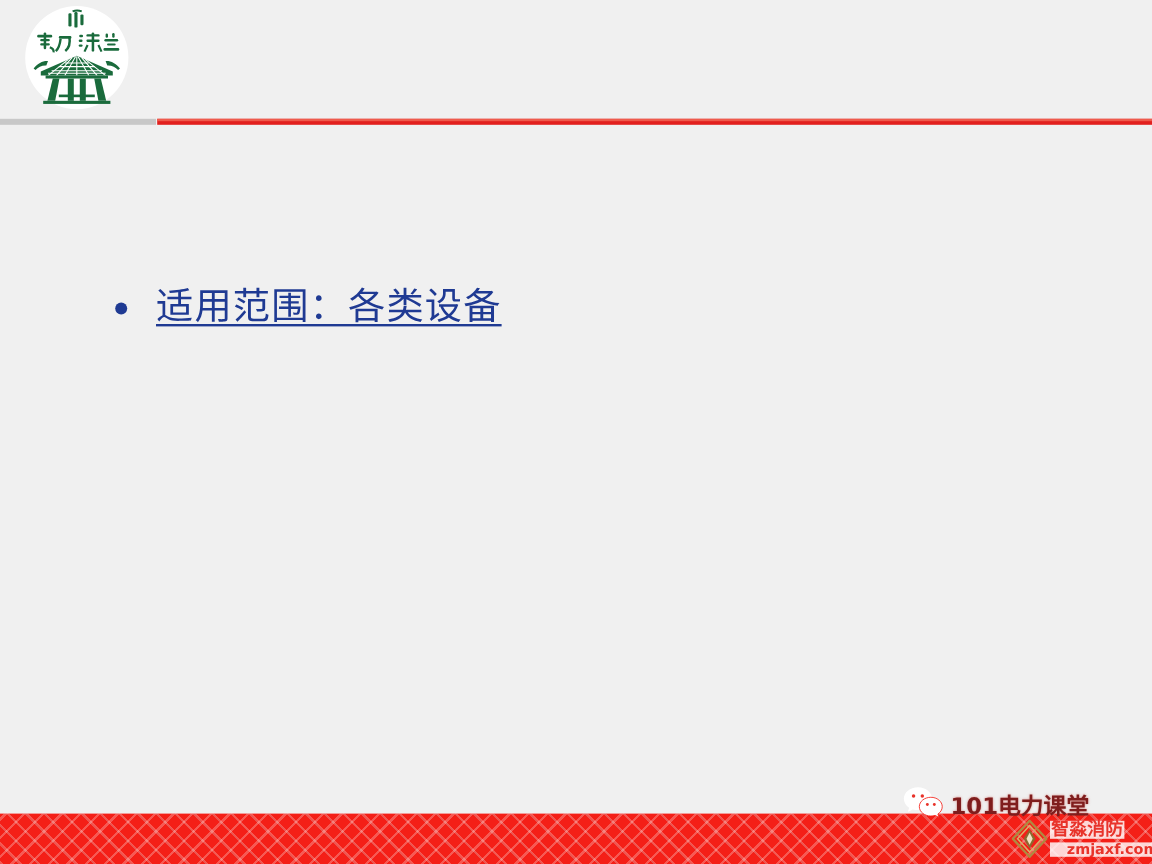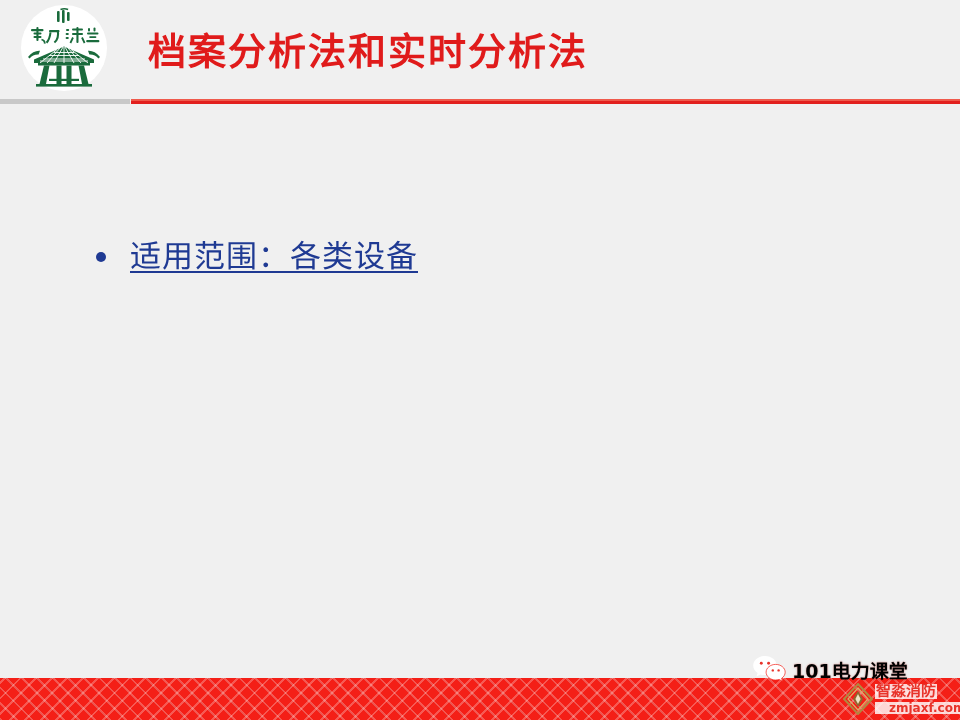--- a/index.html
+++ b/index.html
@@ -155,21 +155,21 @@
     width: 34px;
     height: 30px;
     margin-right: 6px;
   }
   .wechat-icon svg { display: block; width: 34px; height: 30px; }
 
   .wechat-name {
     font-family: "DejaVu Sans", "Liberation Sans", sans-serif;
     font-size: 19px;
     font-weight: 700;
-    color: #000000;
+    color: #7f1d1d;
     letter-spacing: 0px;
     white-space: nowrap;
     text-shadow: 0 0 2px rgba(190,40,30,0.55);
   }
 
   
   .watermark {
     position: absolute;
     left: 843px;
     top: 677px;
@@ -276,21 +276,20 @@
           <path d="M28 63.5 L33.5 63.5 L30 82 L23.5 82 Z"></path>
           <path d="M68 63.5 L62.5 63.5 L66 82 L72.5 82 Z"></path>
           <rect x="40.5" y="63.5" width="5" height="18.5"></rect>
           <rect x="50.5" y="63.5" width="5" height="18.5"></rect>
           <rect x="20" y="82" width="56" height="2.6"></rect>
           <rect x="33" y="76.8" width="30" height="2.2"></rect>
         </g>
       </svg>
     </div>
 
-    <div class="slide-title">档案分析法和实时分析法</div>
 
     <div class="rule-gray"></div>
     <div class="rule-red"></div>
     <div class="rule-red-hi"></div>
   </div>
 
   <div class="content">
 
     <div class="bullet-row">
       <span class="bullet-dot"></span>

